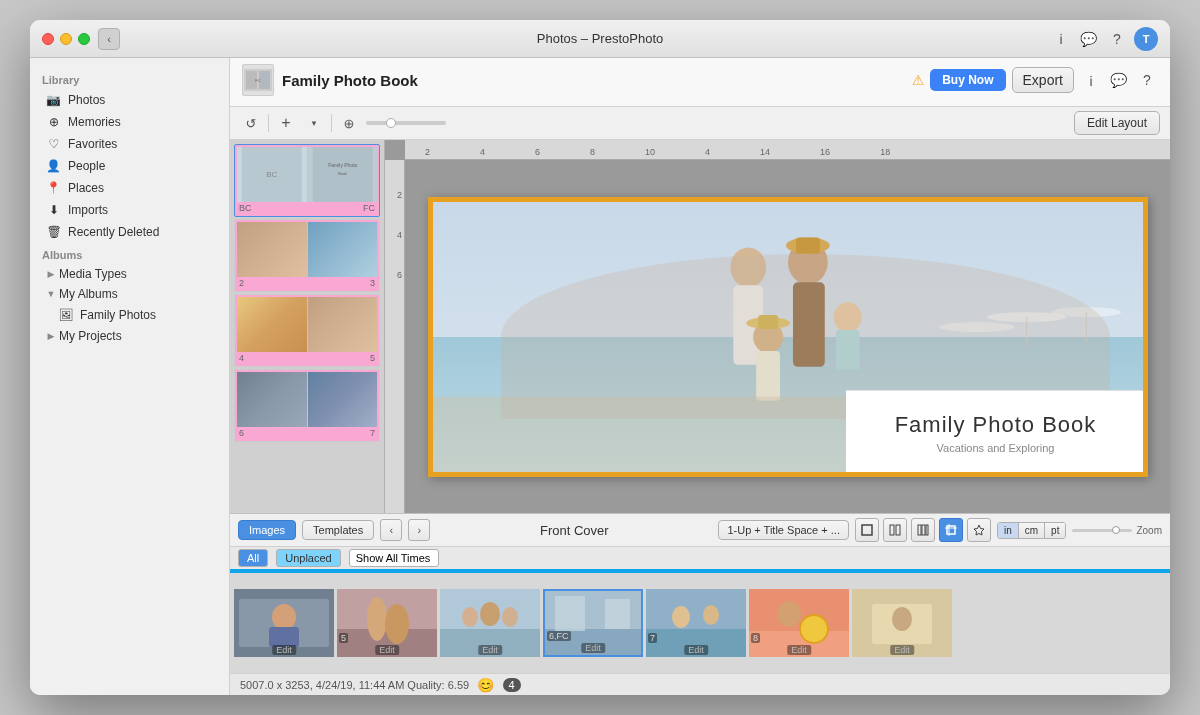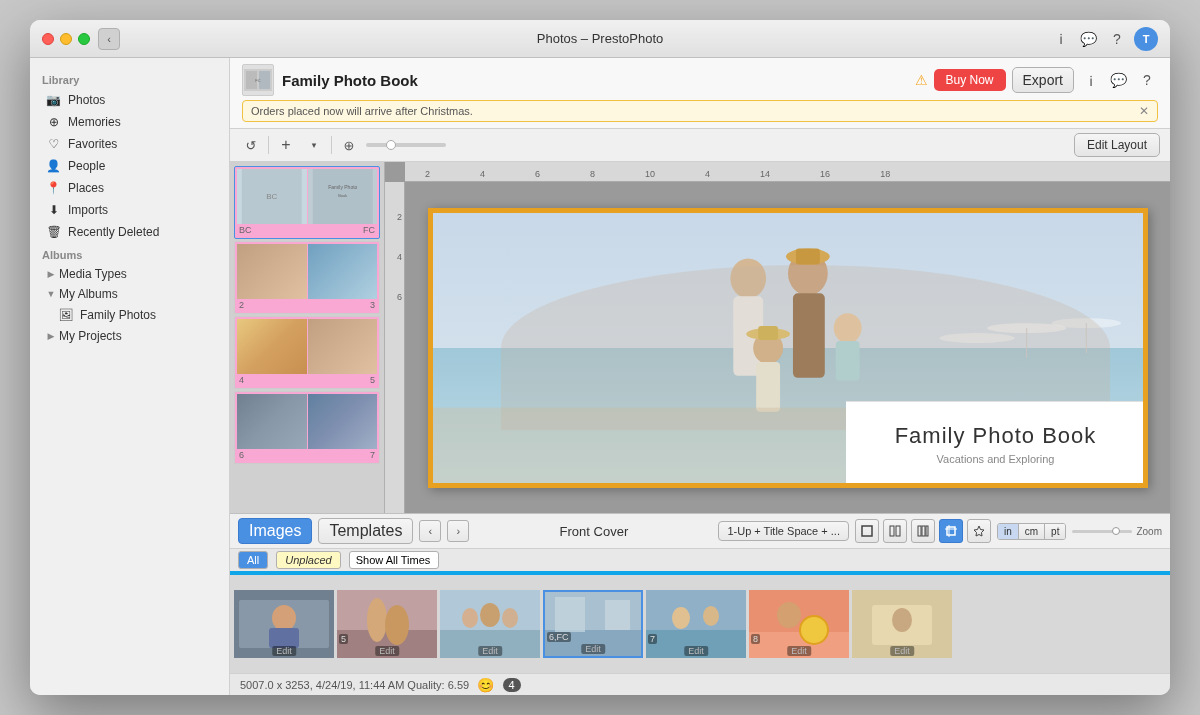--- a/index.html
+++ b/index.html
@@ -181,27 +181,27 @@
       margin-left: auto;
       display: flex;
       align-items: center;
       gap: 6px;
     }
     .warning-icon {
       color: #f5a623;
       font-size: 14px;
     }
     .btn-buy-now {
-      background: #ef4444;
+      background: #3b82f6;
       color: white;
       border: none;
       border-radius: 5px;
       padding: 4px 12px;
       font-size: 12px;
-      font-weight: 400;
+      font-weight: 700;
       cursor: pointer;
     }
     .btn-export {
       background: linear-gradient(to bottom, #f5f5f5, #e5e5e5);
       border: 1px solid #b0b0b0;
       border-radius: 5px;
       padding: 4px 10px;
       font-size: 14px;
       cursor: pointer;
       color: #333;
@@ -430,21 +430,21 @@
     .bottom-toolbar {
       display: flex;
       align-items: center;
       padding: 4px 8px;
       gap: 6px;
       border-bottom: 1px solid #d0d0d0;
     }
     .tab-btn {
       padding: 3px 10px;
       border-radius: 4px;
-      font-size: 16px;
+      font-size: 11px;
       cursor: pointer;
       border: 1px solid #b0b0b0;
     }
     .tab-btn.active {
       background: #4a90e2;
       color: white;
       border-color: #3a7bd0;
     }
     .tab-btn.inactive {
       background: linear-gradient(to bottom, #f5f5f5, #e8e8e8);
@@ -557,23 +557,22 @@
       border-radius: 3px;
       font-size: 11px;
       cursor: pointer;
       border: 1px solid #b0b0b0;
     }
     .filter-btn.active {
       background: #4a90e2;
       color: white;
     }
     .filter-btn.inactive {
-      background: #fef9c3;
+      background: #7dd3fc;
       color: #333;
-      font-style: italic;
     }
     .time-select {
       padding: 2px 6px;
       font-size: 11px;
       border: 1px solid #b0b0b0;
       border-radius: 3px;
       background: white;
       appearance: none;
       cursor: pointer;
     }
@@ -770,24 +769,20 @@
           <div style="font-size:15px;font-weight:700;color:#222;">Family Photo Book</div>
           <div class="header-actions">
             <span class="warning-icon">⚠</span>
             <button class="btn-buy-now">Buy Now</button>
             <button class="btn-export">Export</button>
             <button class="header-icon-btn">ℹ</button>
             <button class="header-icon-btn">💬</button>
             <button class="header-icon-btn">?</button>
           </div>
         </div>
-        <div class="notification-bar">
-          <span>Orders placed now will arrive after Christmas.</span>
-          <span class="notif-close">✕</span>
-        </div>
       </div>
 
       <div class="toolbar">
         <button class="toolbar-btn">↺</button>
         <div class="toolbar-separator"></div>
         <button class="toolbar-btn" style="font-size:16px;">+</button>
         <button class="toolbar-btn" style="font-size:9px;">▾</button>
         <div class="toolbar-separator"></div>
         <button class="toolbar-btn">⊕</button>
         <div class="zoom-slider">

